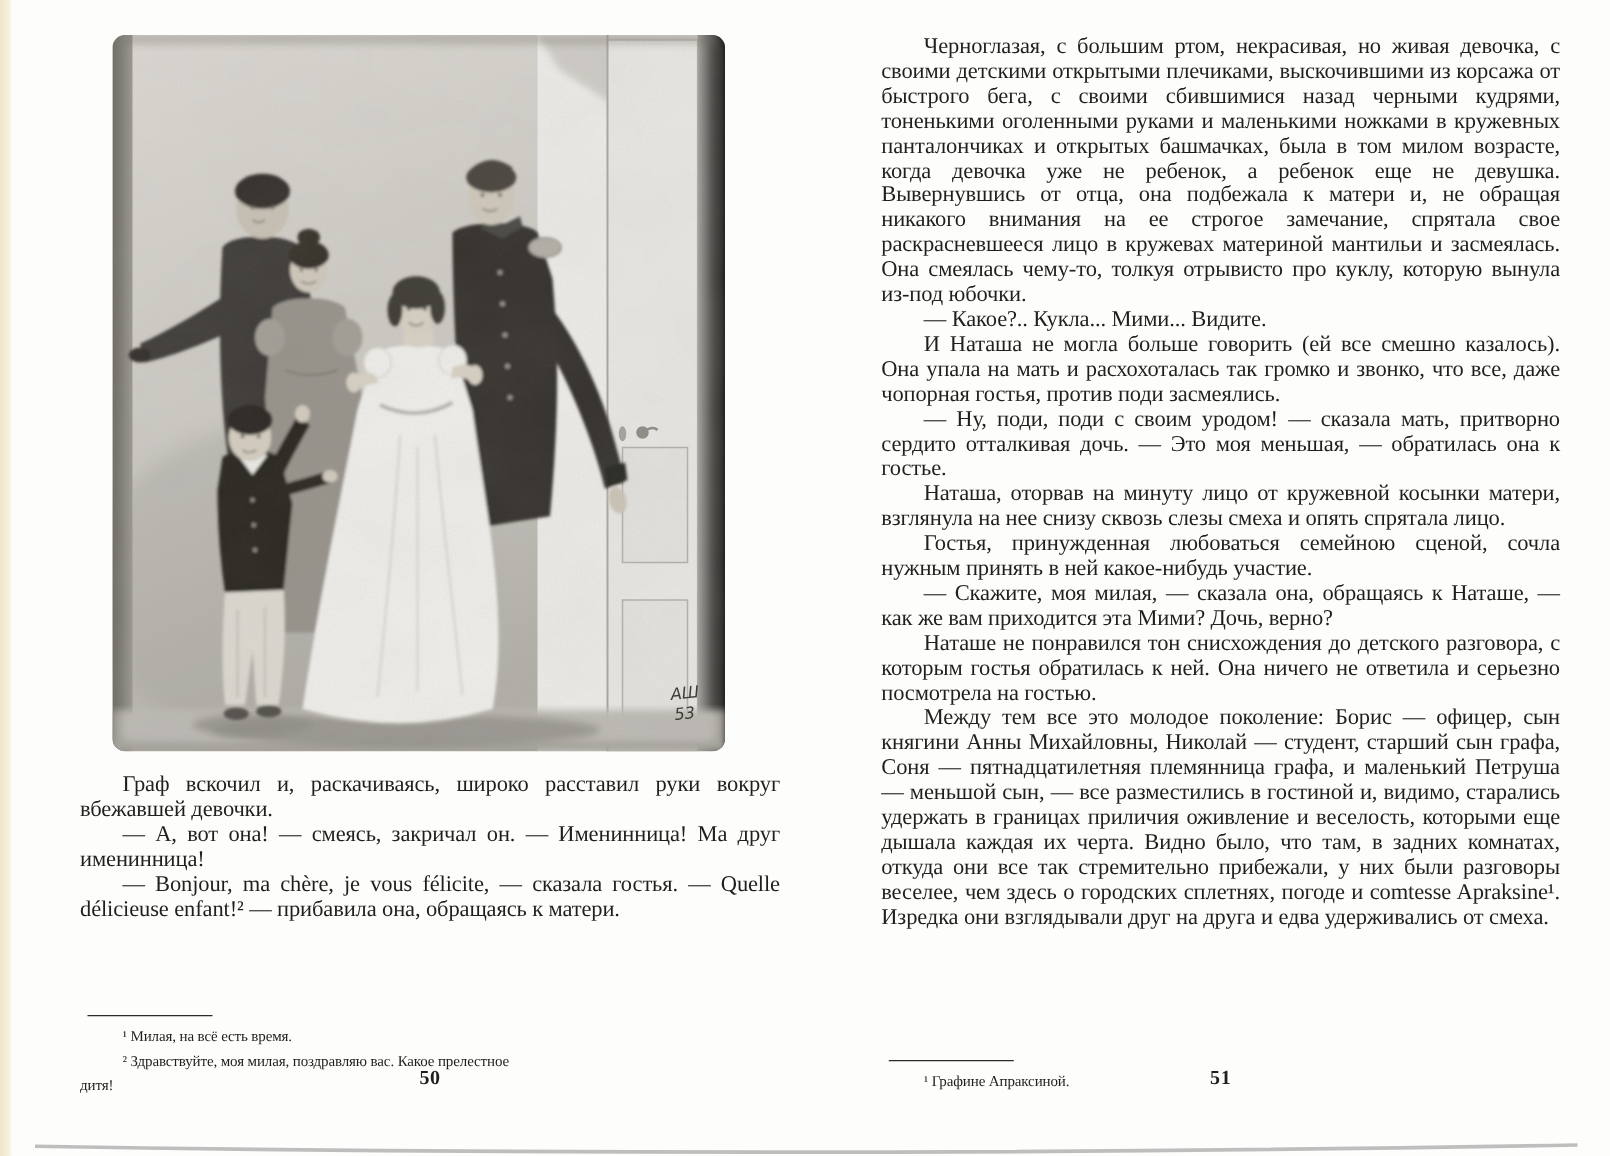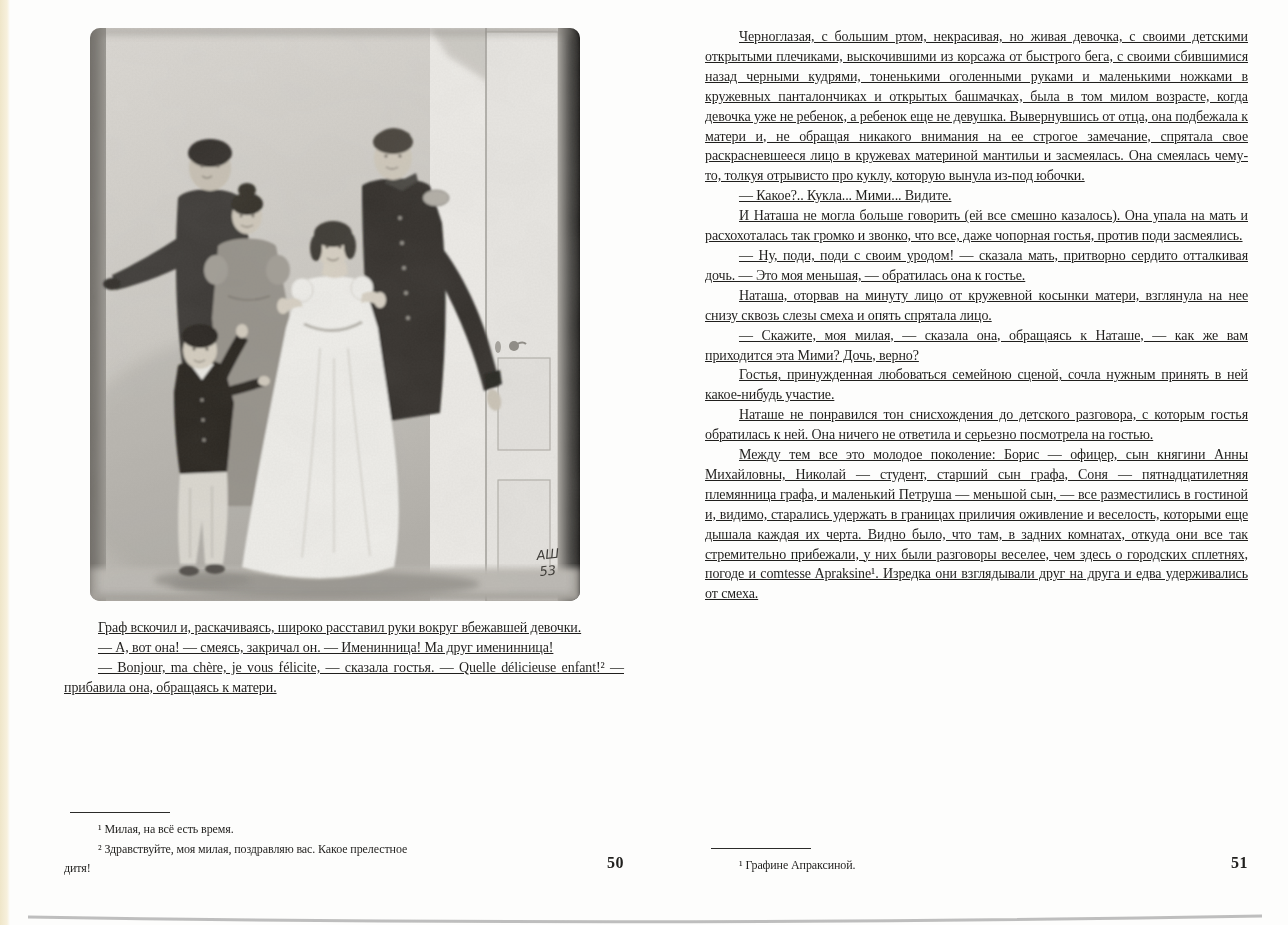--- a/index.html
+++ b/index.html
@@ -11,29 +11,29 @@
     background:linear-gradient(90deg,#efe6c9,#f7f0dc 70%,#fdfdfc);}
   .page{position:absolute;top:0;height:925px;}
   .page-left{left:10px;width:634px;}
   .page-right{left:644px;width:644px;}
   figure{margin:0;}
   .illus{position:absolute;left:80px;top:28px;width:490px;height:573px;}
   .illus svg{display:block;}
   .body-text{position:absolute;}
   .left-body{left:54px;top:618px;width:560px;}
   .right-body{left:61px;top:27px;width:543px;}
-  p.par{margin:0;text-indent:34px;text-align:justify;font-size:14px;line-height:19.9px;
-    hyphens:none;letter-spacing:-0.1px;text-decoration:underline;}
+  p.par{margin:0;text-indent:34px;text-align:justify;font-size:18px;line-height:19.9px;
+    hyphens:none;letter-spacing:-0.1px;}
   .footnotes{position:absolute;}
   .left-foot{left:54px;top:812px;width:560px;}
   .right-foot{left:61px;top:848px;width:543px;}
   .fn-rule{width:100px;border-top:1.4px solid #2b2b29;margin:0 0 7px 6px;}
   p.footnote{margin:0;text-indent:34px;text-align:justify;font-size:12px;line-height:19.5px;
     white-space:pre-wrap;letter-spacing:-0.1px;}
-  .pagenum{position:absolute;top:854px;text-align:right;font-size:16px;font-weight:bold;
+  .pagenum{position:absolute;top:854px;text-align:center;font-size:16px;font-weight:bold;
     letter-spacing:0.5px;}
   .pagenum-left{left:54px;width:560px;}
   .pagenum-right{left:61px;width:543px;}
   .bottom-edge{position:absolute;left:20px;bottom:0;}
 </style>
 </head>
 <body>
 
 <div class="spread">
 
@@ -224,22 +224,22 @@
   </section>
 
   <section class="page page-right">
 
     <div class="body-text right-body">
       <p class="par">Черноглазая, с большим ртом, некрасивая, но живая девочка, с своими детскими открытыми плечиками, выскочившими из корсажа от быстрого бега, с своими сбившимися назад черными кудрями, тоненькими оголенными руками и маленькими ножками в кружевных панталончиках и открытых башмачках, была в том милом возрасте, когда девочка уже не ребенок, а ребенок еще не девушка. Вывернувшись от отца, она подбежала к матери и, не обращая никакого внимания на ее строгое замечание, спрятала свое раскрасневшееся лицо в кружевах материной мантильи и засмеялась. Она смеялась чему-то, толкуя отрывисто про куклу, которую вынула из-под юбочки.</p>
       <p class="par">— Какое?.. Кукла... Мими... Видите.</p>
       <p class="par">И Наташа не могла больше говорить (ей все смешно казалось). Она упала на мать и расхохоталась так громко и звонко, что все, даже чопорная гостья, против поди засмеялись.</p>
       <p class="par">— Ну, поди, поди с своим уродом! — сказала мать, притворно сердито отталкивая дочь. — Это моя меньшая, — обратилась она к гостье.</p>
       <p class="par">Наташа, оторвав на минуту лицо от кружевной косынки матери, взглянула на нее снизу сквозь слезы смеха и опять спрятала лицо.</p>
+      <p class="par">Гостья, принужденная любоваться семейною сценой, сочла нужным принять в ней какое-нибудь участие.</p>
       <p class="par">— Скажите, моя милая, — сказала она, обращаясь к Наташе, — как же вам приходится эта Мими? Дочь, верно?</p>
-      <p class="par">Гостья, принужденная любоваться семейною сценой, сочла нужным принять в ней какое-нибудь участие.</p>
       <p class="par">Наташе не понравился тон снисхождения до детского разговора, с которым гостья обратилась к ней. Она ничего не ответила и серьезно посмотрела на гостью.</p>
       <p class="par">Между тем все это молодое поколение: Борис — офицер, сын княгини Анны Михайловны, Николай — студент, старший сын графа, Соня — пятнадцатилетняя племянница графа, и маленький Петруша — меньшой сын, — все разместились в гостиной и, видимо, старались удержать в границах приличия оживление и веселость, которыми еще дышала каждая их черта. Видно было, что там, в задних комнатах, откуда они все так стремительно прибежали, у них были разговоры веселее, чем здесь о городских сплетнях, погоде и comtesse Apraksine¹. Изредка они взглядывали друг на друга и едва удерживались от смеха.</p>
     </div>
 
     <div class="footnotes right-foot">
       <div class="fn-rule"></div>
       <p class="footnote">¹ Графине Апраксиной.</p>
     </div>
 
     <div class="pagenum pagenum-right">51</div>

